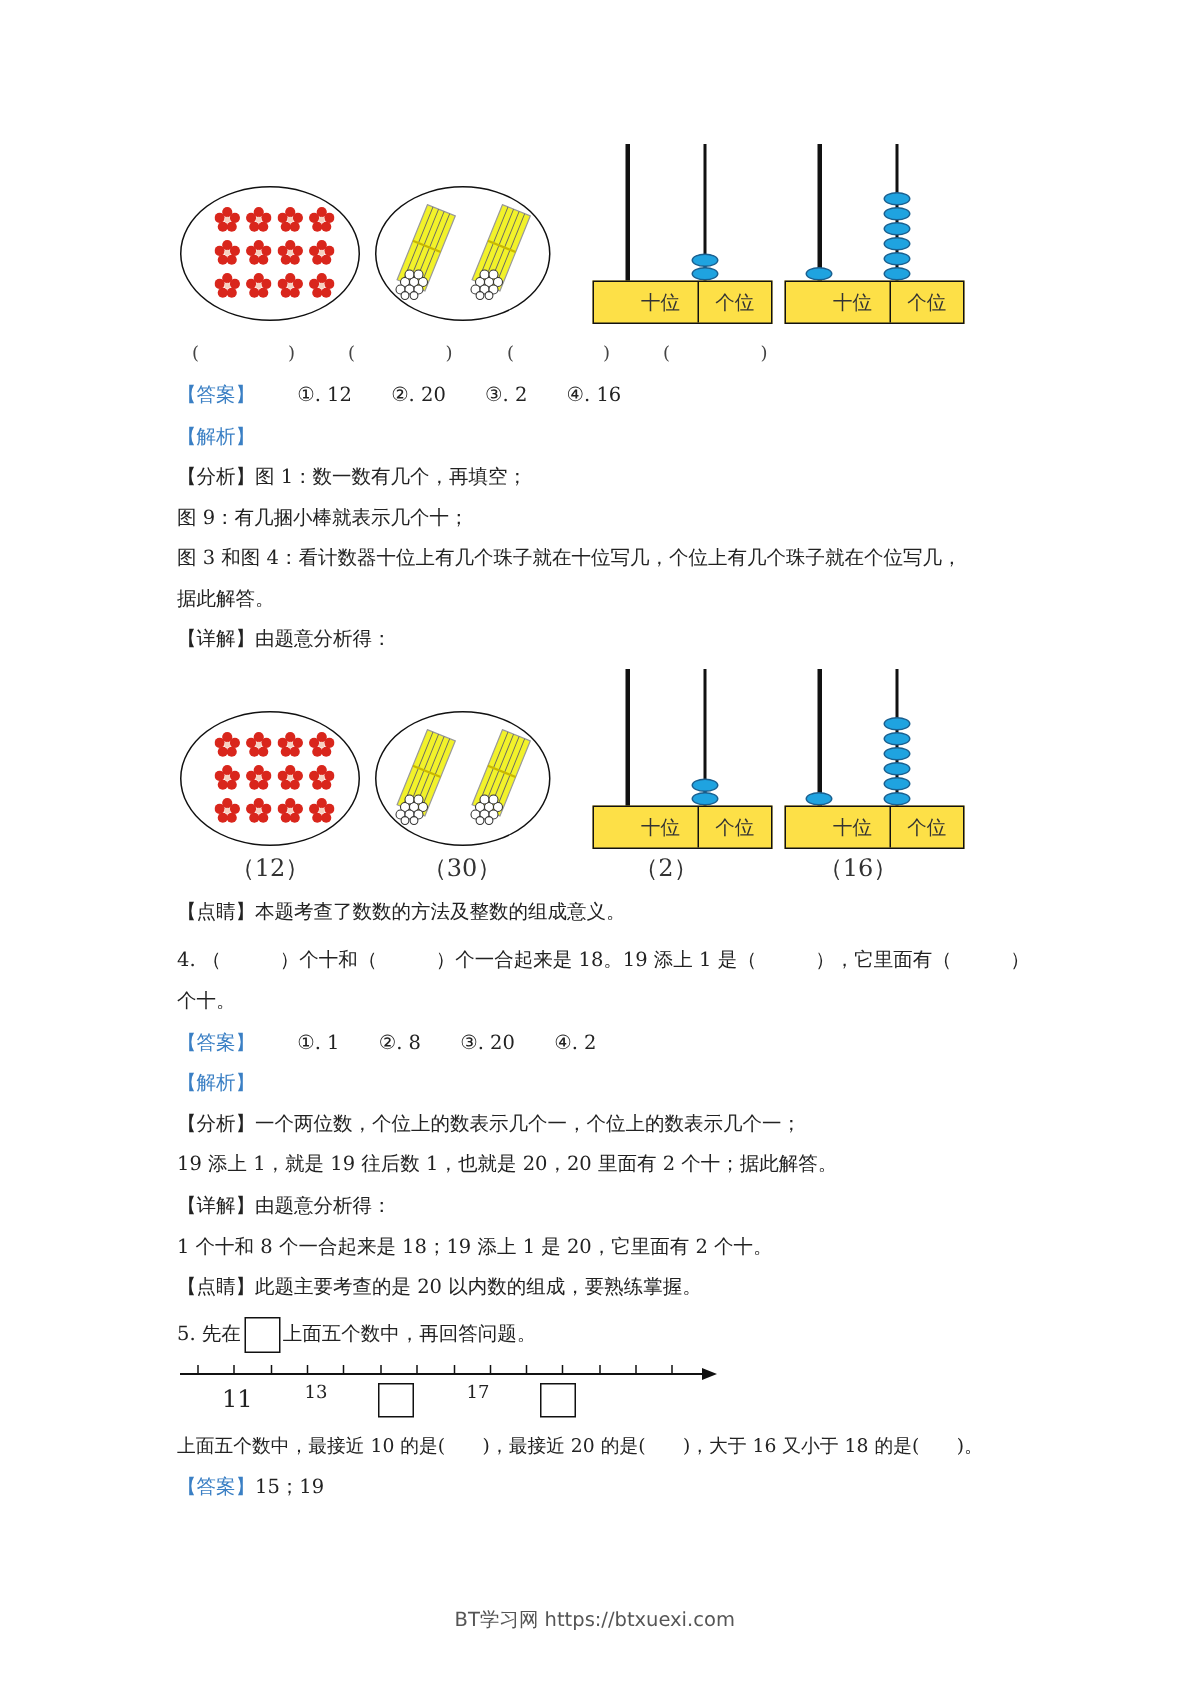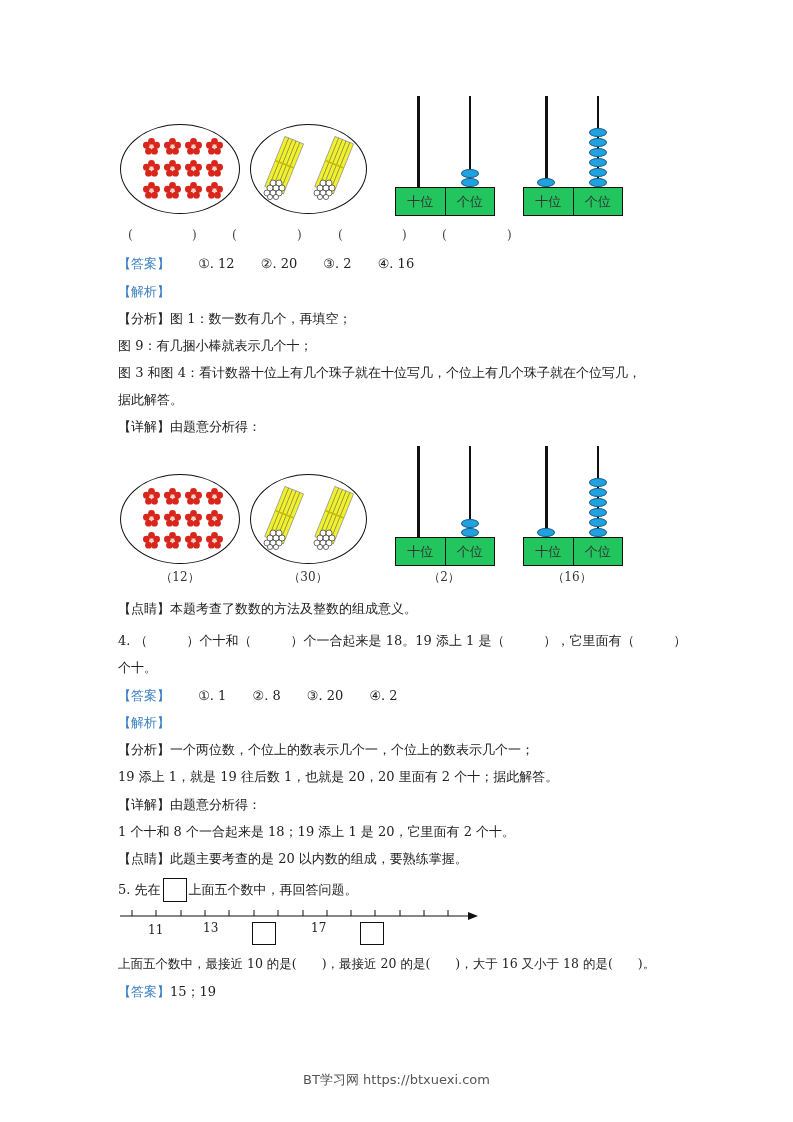--- a/index.html
+++ b/index.html
@@ -20,32 +20,32 @@
   .flower-grid {
     position: absolute; display: grid;
     grid-template-columns: repeat(4, 21px); grid-auto-rows: 22px;
   }
   .flower {
     width: 17px; height: 17px; position: relative;
   }
   .bundle { position: absolute; }
   .abacus-rod { position: absolute; background: #111; }
   .abacus-base {
-    position: absolute; border: 1.5px solid #111; display: flex; background: #22c55e;
+    position: absolute; border: 1.5px solid #111; display: flex; background: #fde047; padding-left: 20px;
   }
   .abacus-cell {
     flex: 1; display: flex; align-items: center; justify-content: center;
     font-size: 13px; color: #333;
   }
   .abacus-cell + .abacus-cell { border-left: 1.5px solid #111; }
   .bead {
     position: absolute; width: 18px; height: 9px; border-radius: 50%;
     background: #1fa3e0; border: 1px solid #1a5f8f; box-sizing: border-box;
   }
-  .cap { position: absolute; font-size: 12px; color: #333; text-align: center; }
+  .cap { position: absolute; font-size: 16px; color: #333; text-align: center; }
   .boxq { display: inline-block; width: 22px; height: 22px; border: 1px solid #111; vertical-align: middle; margin: 0 2px; }
   .footer { position: absolute; top: 1071px; left: 0; width: 793px; text-align: center;
     font-family: "DejaVu Sans", "Liberation Sans", sans-serif; font-size: 13px; color: #555; }
 </style>
 </head>
 <body>
 
 <div>
 
   <div class="oval" style="left:120px;top:124px;width:118px;height:88px;"></div>
@@ -507,21 +507,21 @@
       <line x1="160" y1="3" x2="160" y2="9"></line>
         <line x1="185" y1="3" x2="185" y2="9"></line>
       <line x1="209" y1="3" x2="209" y2="9"></line>
         <line x1="233" y1="3" x2="233" y2="9"></line>
       <line x1="257" y1="3" x2="257" y2="9"></line>
         <line x1="282" y1="3" x2="282" y2="9"></line>
       <line x1="306" y1="3" x2="306" y2="9"></line>
         <line x1="330" y1="3" x2="330" y2="9"></line>
     </g>
   </svg>
-  <span class="abs" style="left:148px;top:923px;font-size:12px;">11</span>
+  <span class="abs" style="left:148px;top:923px;font-size:16px;">11</span>
   <span class="abs" style="left:203px;top:921px;font-size:12px;">13</span>
   <div class="abs" style="left:252px;top:922px;width:22px;height:21px;border:1px solid #111;"></div>
   <span class="abs" style="left:311px;top:921px;font-size:12px;">17</span>
   <div class="abs" style="left:360px;top:922px;width:22px;height:21px;border:1px solid #111;"></div>
 </div>
 
 <div class="line" style="top:955px;font-size:12.5px;">上面五个数中，最接近 10 的是(　　)，最接近 20 的是(　　)，大于 16 又小于 18 的是(　　)。</div>
 <div class="line" style="top:983px;">
   <span class="tag-blue">【答案】</span><span>15；19</span>
 </div>

